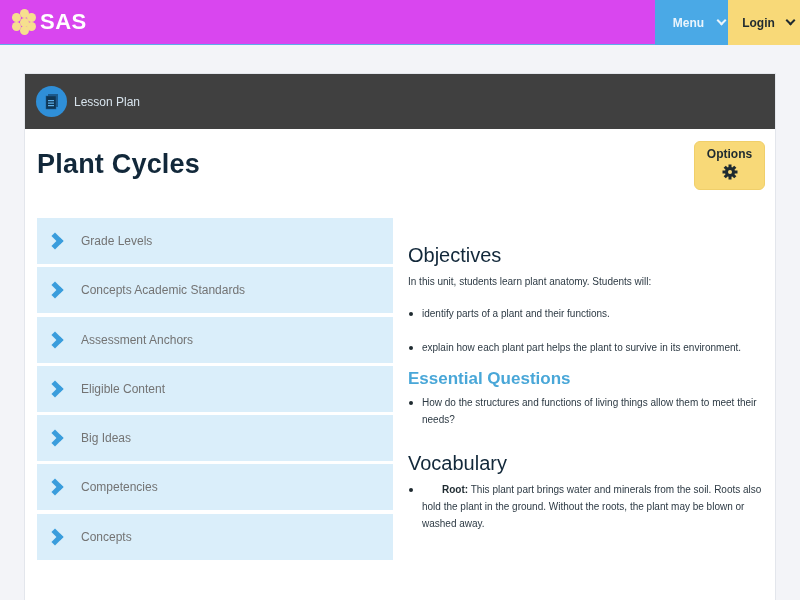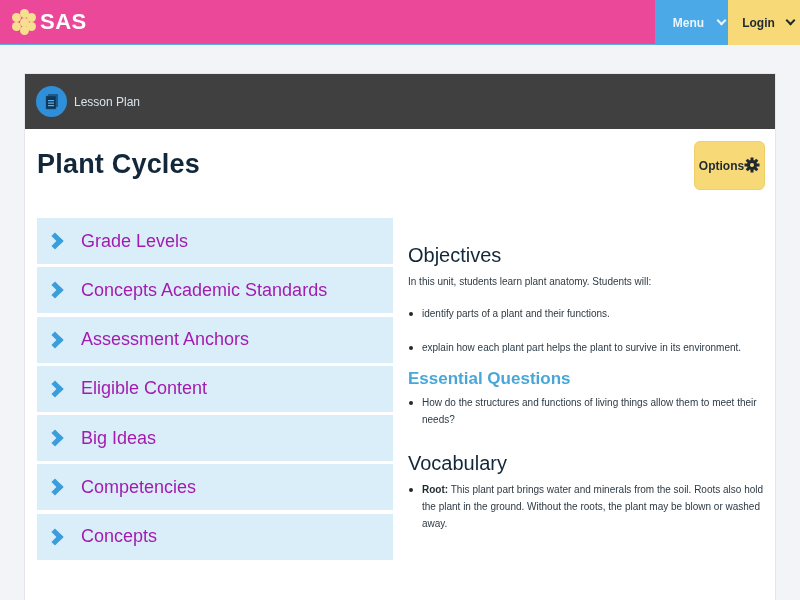--- a/index.html
+++ b/index.html
@@ -6,21 +6,21 @@
     html, body { width: 800px; height: 600px; overflow: hidden; }
     body {
       background: #f3f4f8;
       font-family: "Liberation Sans", "DejaVu Sans", sans-serif;
       color: #1a2b3a;
       position: relative;
     }
     
     .topbar {
       position: absolute; left: 0; top: 0; width: 800px; height: 45px;
-      background: #ec4899;
+      background: #d946ef;
       display: flex; align-items: center;
       border-bottom: 1px solid #5eaee8;
     }
     .logo {
       display: flex; align-items: center; margin-left: 11px; height: 45px;
     }
     .logo-flower { width: 26px; height: 26px; position: relative; }
     .logo-flower span {
       position: absolute; width: 9px; height: 9px; border-radius: 50%;
       background: #f6df8e;
@@ -60,53 +60,53 @@
       display: flex; align-items: center; justify-content: center;
     }
     .header-label { color: #d7e3ec; font-size: 12px; margin-left: 7px; }
     .page-title {
       position: absolute; left: 12px; top: 75px; font-size: 27px; font-weight: bold;
       color: #12283a; letter-spacing: 0.2px;
     }
     .options-btn {
       position: absolute; left: 669px; top: 67px; width: 71px; height: 49px;
       background: #f8d978; border-radius: 6px; border: 1px solid #f0cf6a;
-      display: flex; flex-direction: row; align-items: center; justify-content: center;
+      display: flex; flex-direction: column; align-items: center; justify-content: center;
       cursor: pointer;
     }
     .options-label { font-size: 12px; font-weight: bold; color: #1e2a30; }
     .options-gear { margin-top: 3px; }
     
     .accordion {
       position: absolute; left: 12px; top: 144px; width: 356px;
     }
     .acc-item {
       height: 46px; background: #daeefa; margin-bottom: 3.3px;
       display: flex; align-items: center; cursor: pointer;
     }
     .acc-chevron {
       width: 12px; height: 12px; border-right: 5px solid #3a9ddc;
       border-top: 5px solid #3a9ddc; transform: rotate(45deg);
       margin-left: 12px; margin-right: 20px;
     }
-    .acc-label { font-size: 18px; color: #a21caf; }
+    .acc-label { font-size: 12px; color: #737373; }
     
     .content { position: absolute; left: 383px; top: 170px; width: 360px; }
     .h2 { font-size: 20px; font-weight: normal; color: #12283a; }
     .h2-blue { font-size: 17px; font-weight: bold; color: #49a7d8; }
     .para { font-size: 10px; color: #2d3a44; line-height: 17px; }
     ul.bullets { list-style: none; }
     ul.bullets li {
       position: relative; padding-left: 14px; font-size: 10px; color: #2d3a44; line-height: 17px;
     }
     ul.bullets li::before {
       content: ""; position: absolute; left: 1px; top: 7px; width: 4px; height: 4px;
       border-radius: 50%; background: #1e2a30;
     }
-    .vocab-term { font-weight: bold; color: #1e2a30; }
+    .vocab-term { font-weight: bold; color: #1e2a30; margin-left: 20px; }
   </style>
 </head>
 <body>
 
 <div class="topbar">
   <div class="logo">
     <div class="logo-flower">
       <span style="left:8.5px;top:0px;"></span>
       <span style="left:1px;top:4px;"></span>
       <span style="left:16px;top:4px;"></span>

